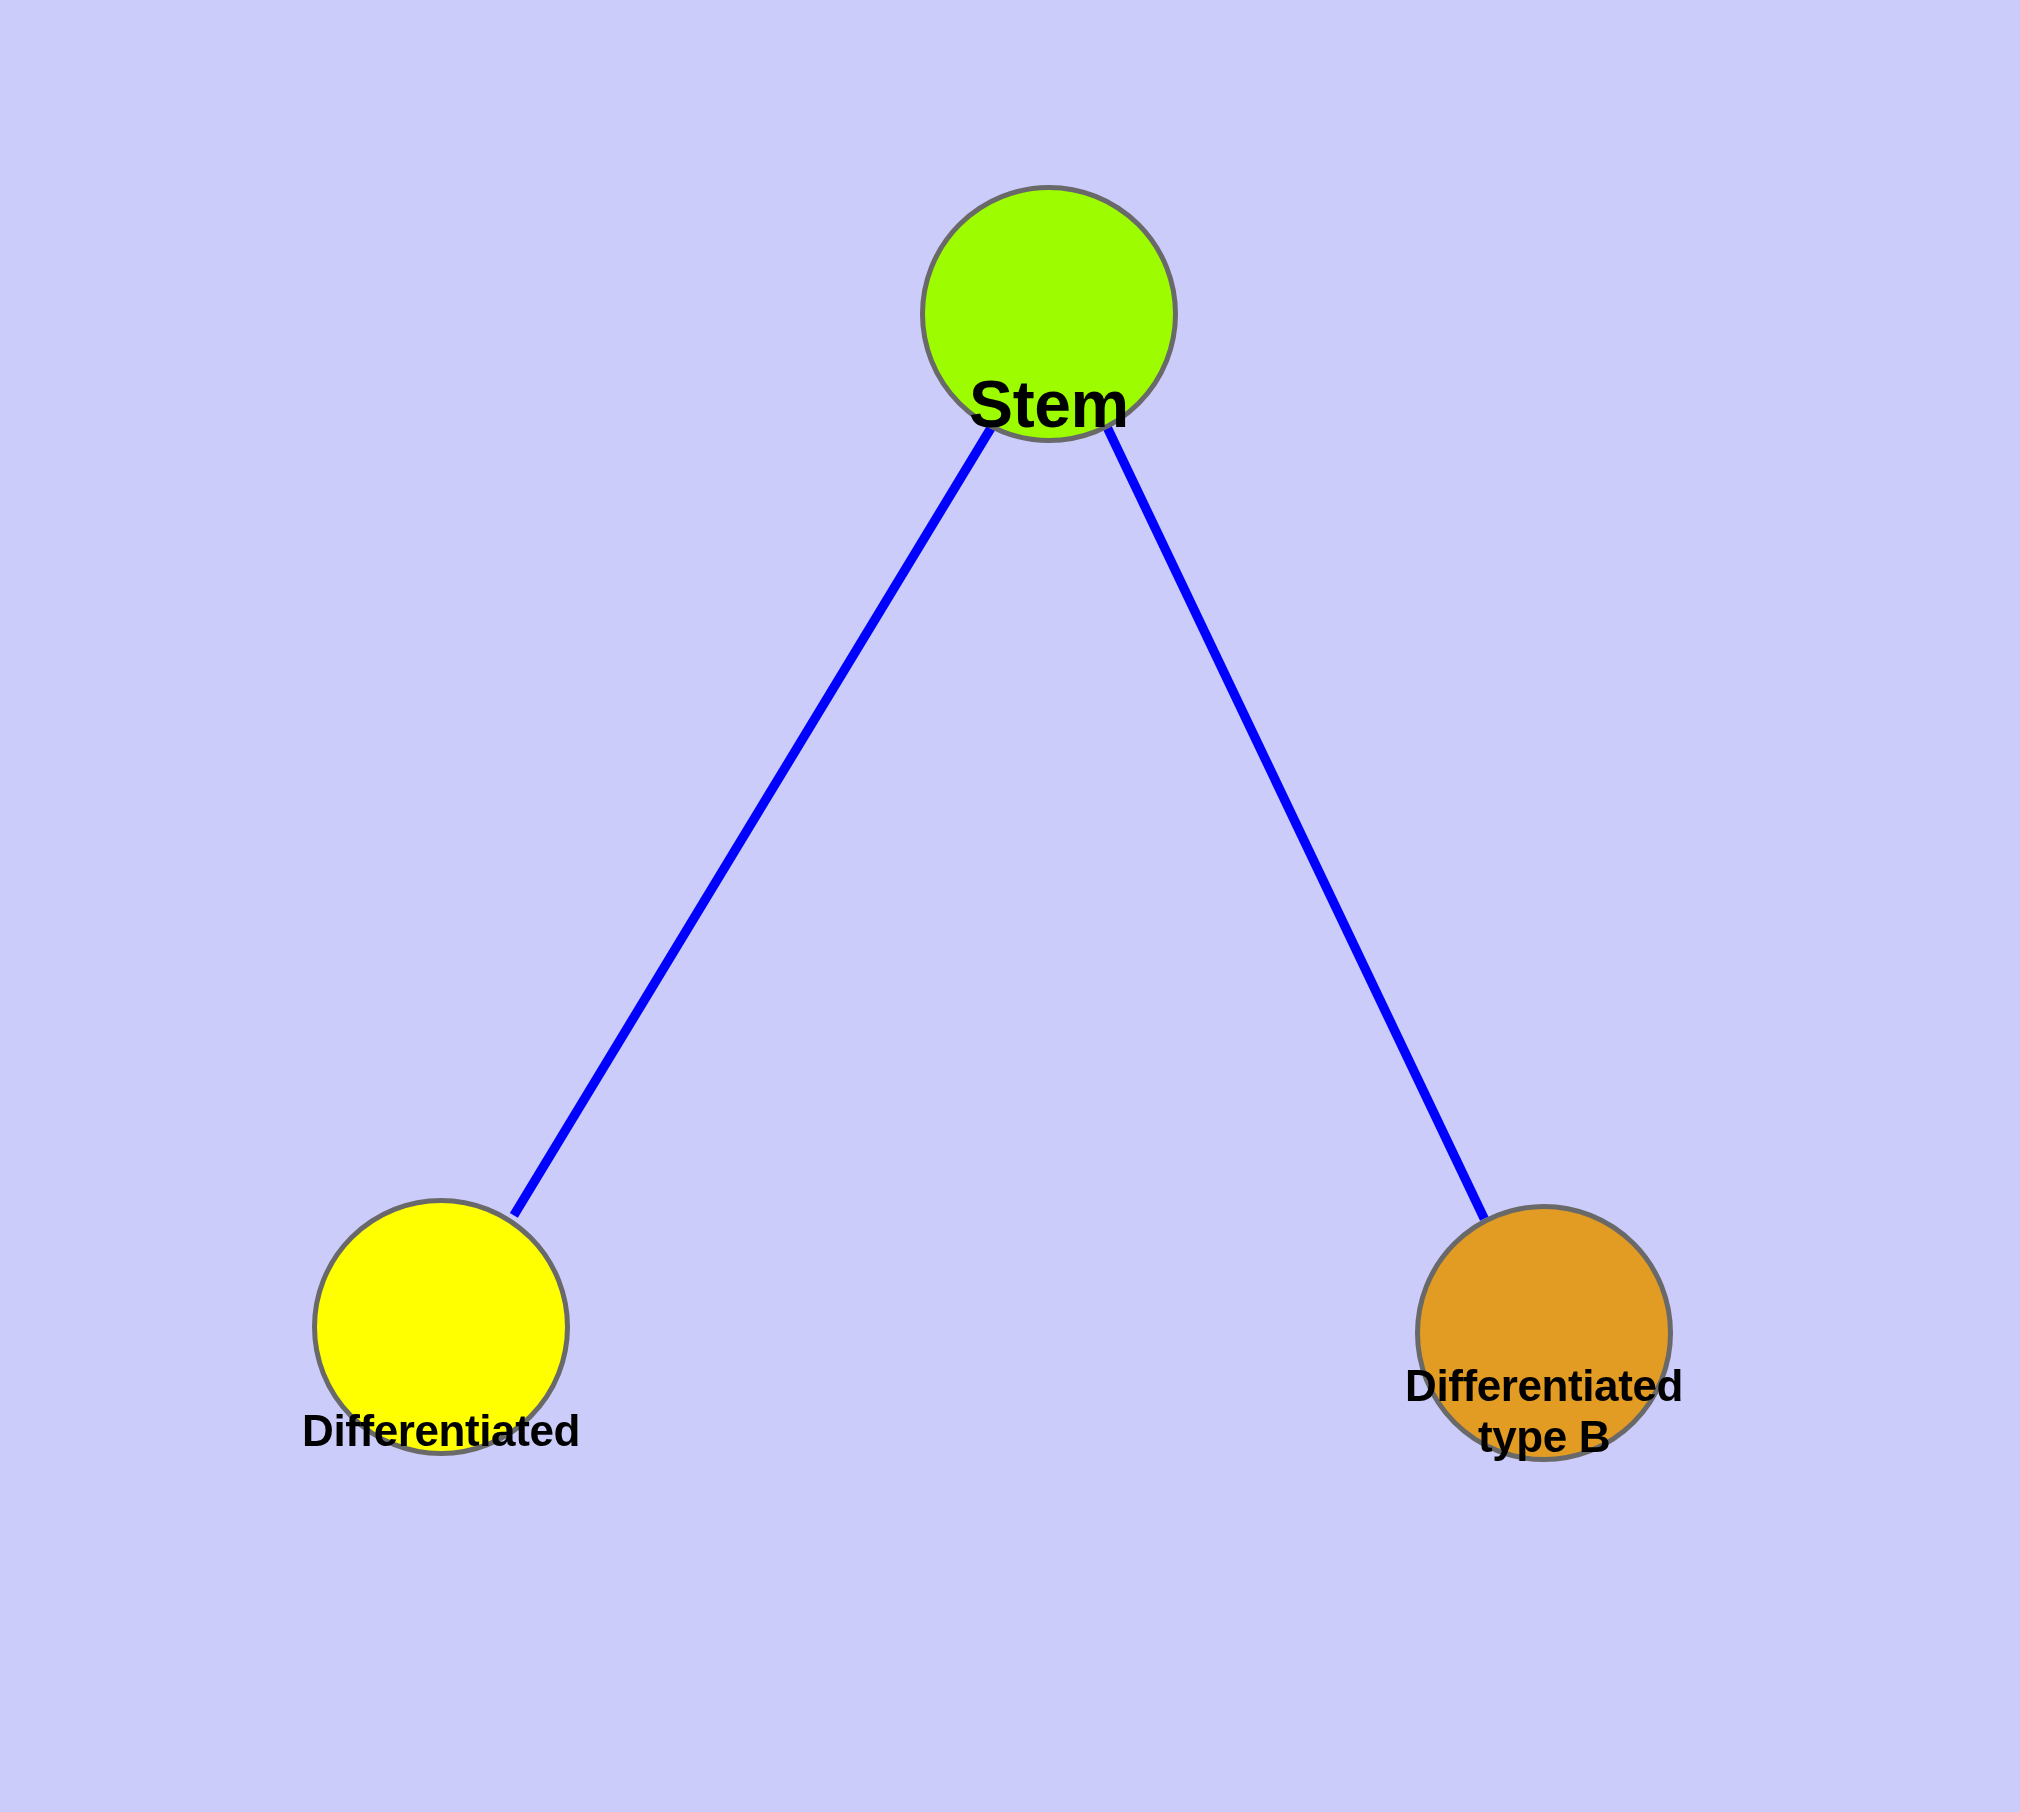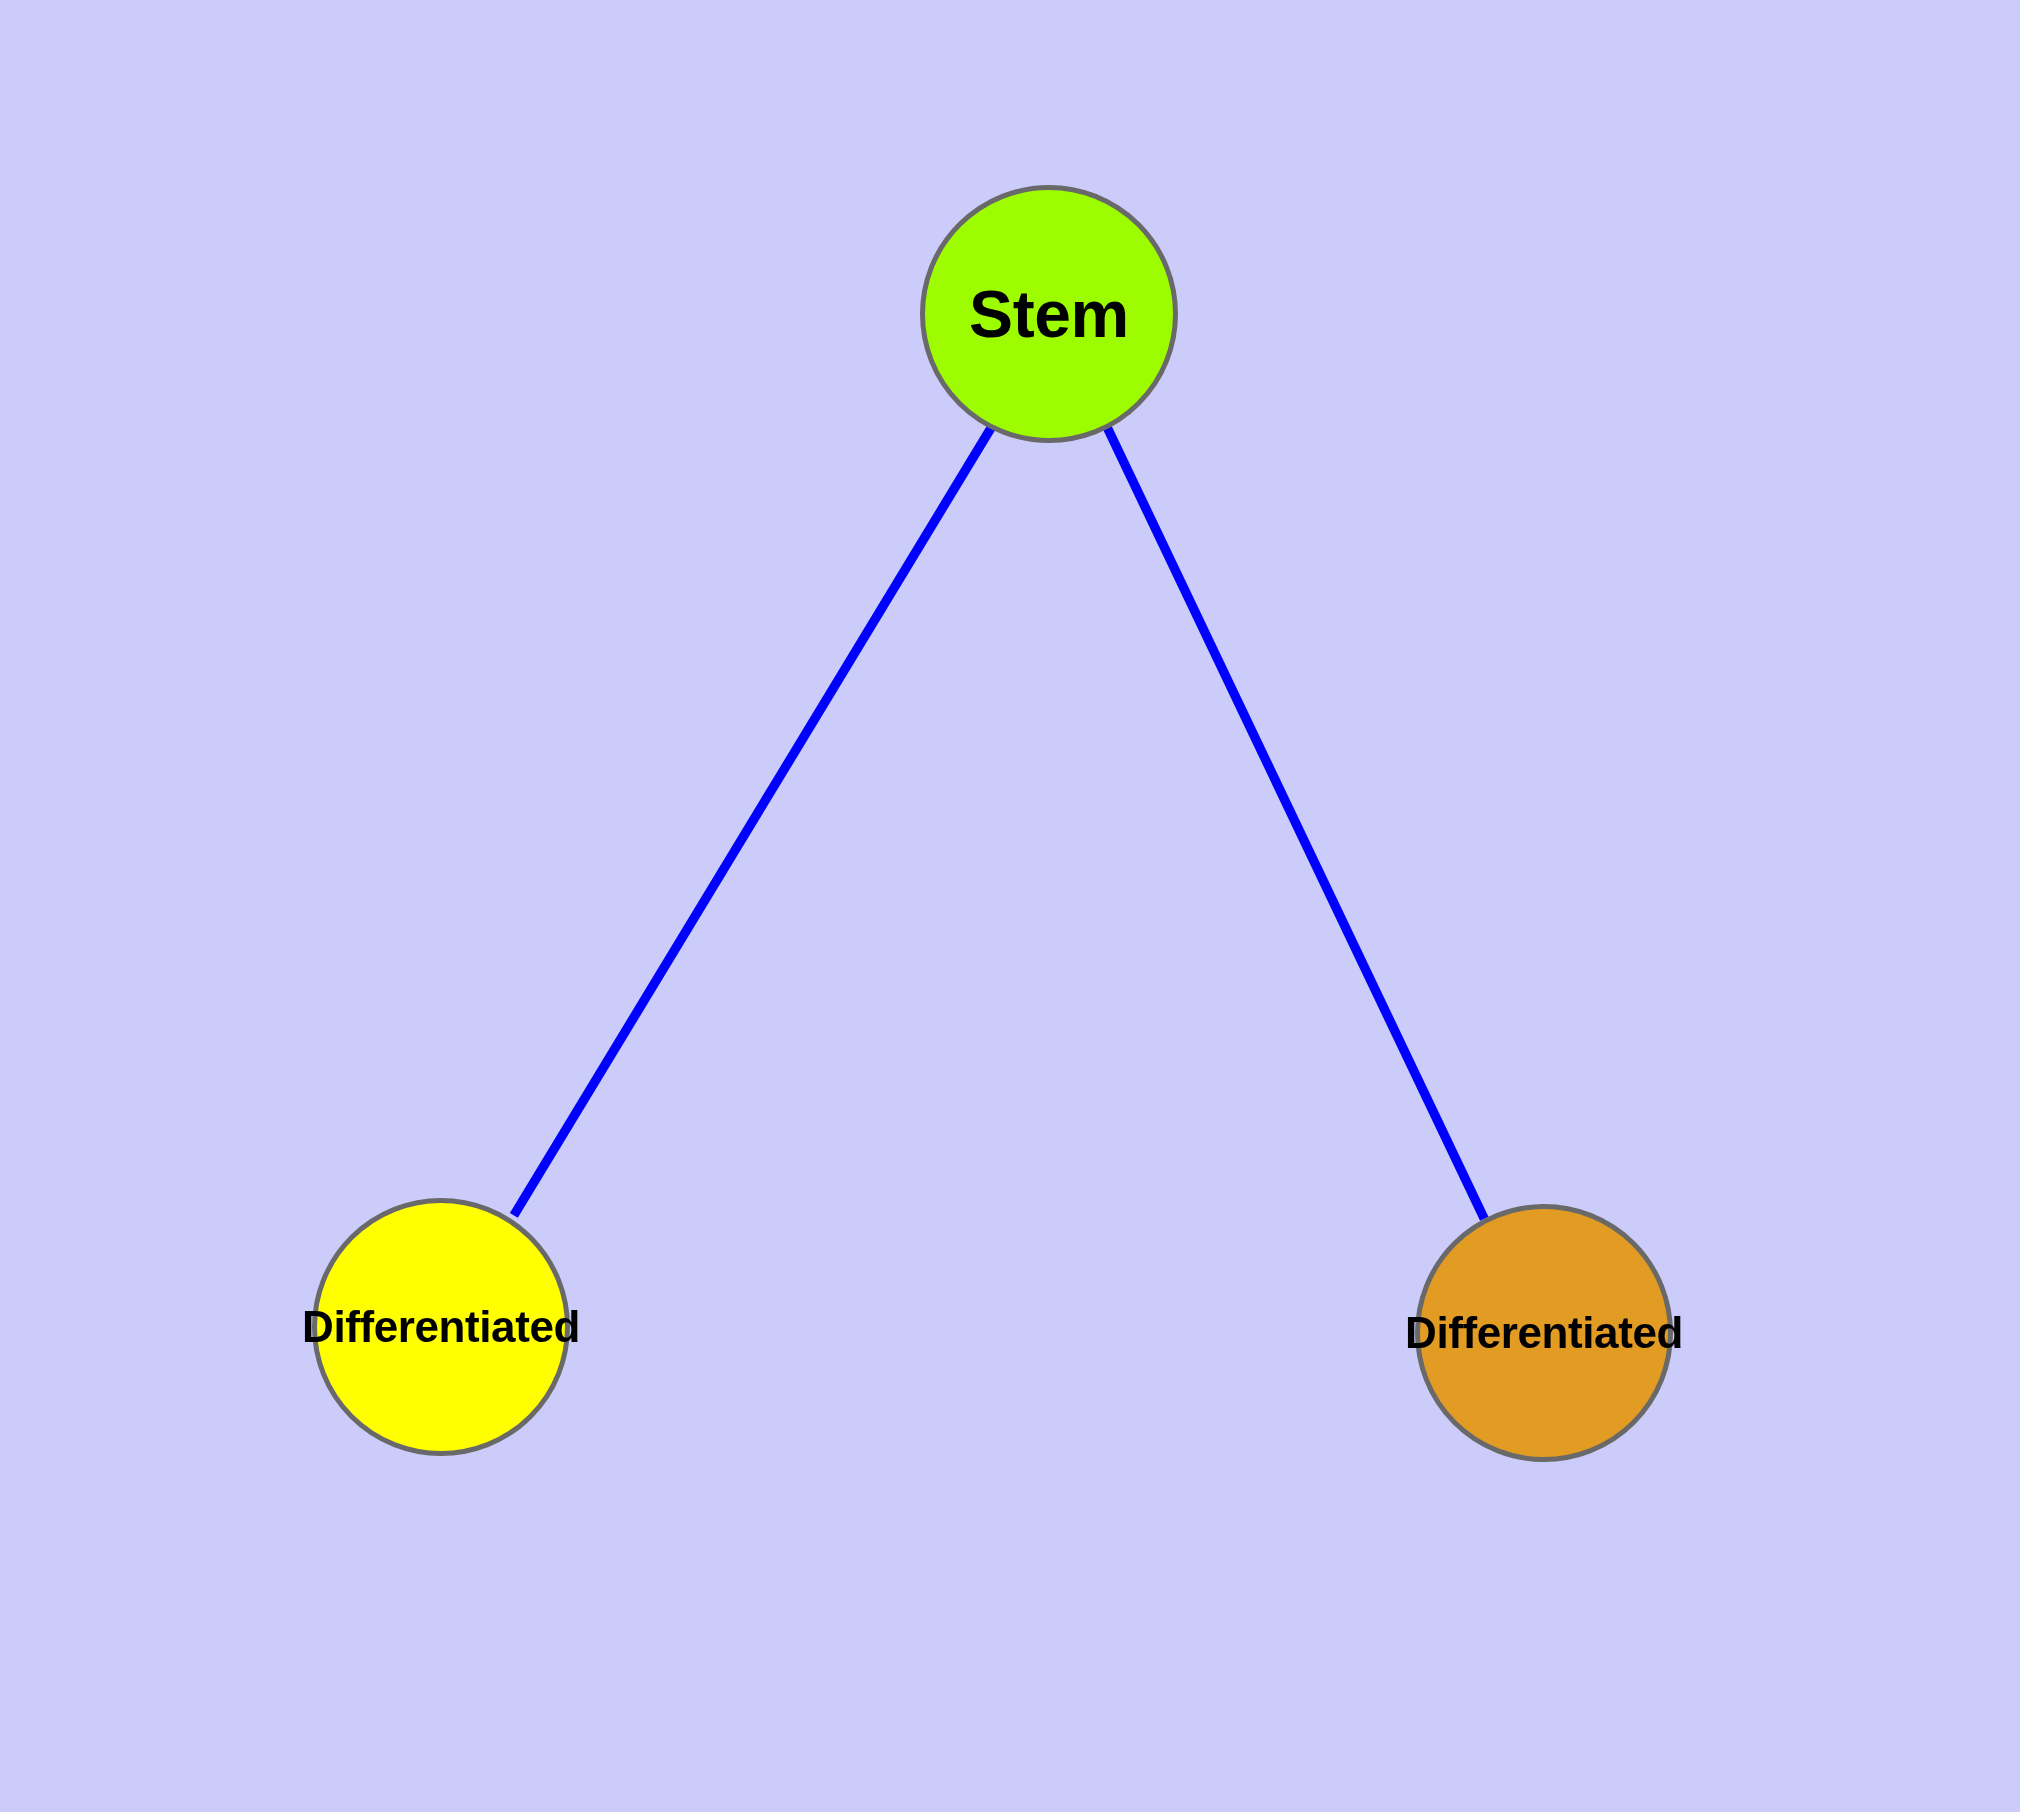--- a/index.html
+++ b/index.html
@@ -20,21 +20,21 @@
     left: 0;
     top: 0;
     width: 2021px;
     height: 1812px;
     z-index: 1;
   }
   .node {
     position: absolute;
     z-index: 2;
     display: flex;
-    align-items: center;
+    align-items: flex-end;
     justify-content: center;
   }
   .node-circle {
     position: absolute;
     left: 0;
     top: 0;
     border-radius: 50%;
     box-sizing: border-box;
     border: 5.1px solid #696969;
   }
@@ -110,17 +110,18 @@
     <div class="node-circle" style="width: 258px; height: 258px; background: rgb(255, 255, 0); border-color: rgb(105, 105, 105);"></div>
     <div class="node-label" style="color: rgb(0, 0, 0);">
       <div>Differentiated</div>
     </div>
   </div>
 
   <div class="node node-diff-b" style="left: 1415px; top: 1204px; width: 258px; height: 258px;">
     <div class="node-circle" style="width: 258px; height: 258px; background: rgb(227, 156, 35); border-color: rgb(105, 105, 105);"></div>
     <div class="node-label" style="color: rgb(0, 0, 0);">
       <div>Differentiated</div>
+      <div>type B</div>
     </div>
   </div>
 
 </div>
 
 
 </body></html>

